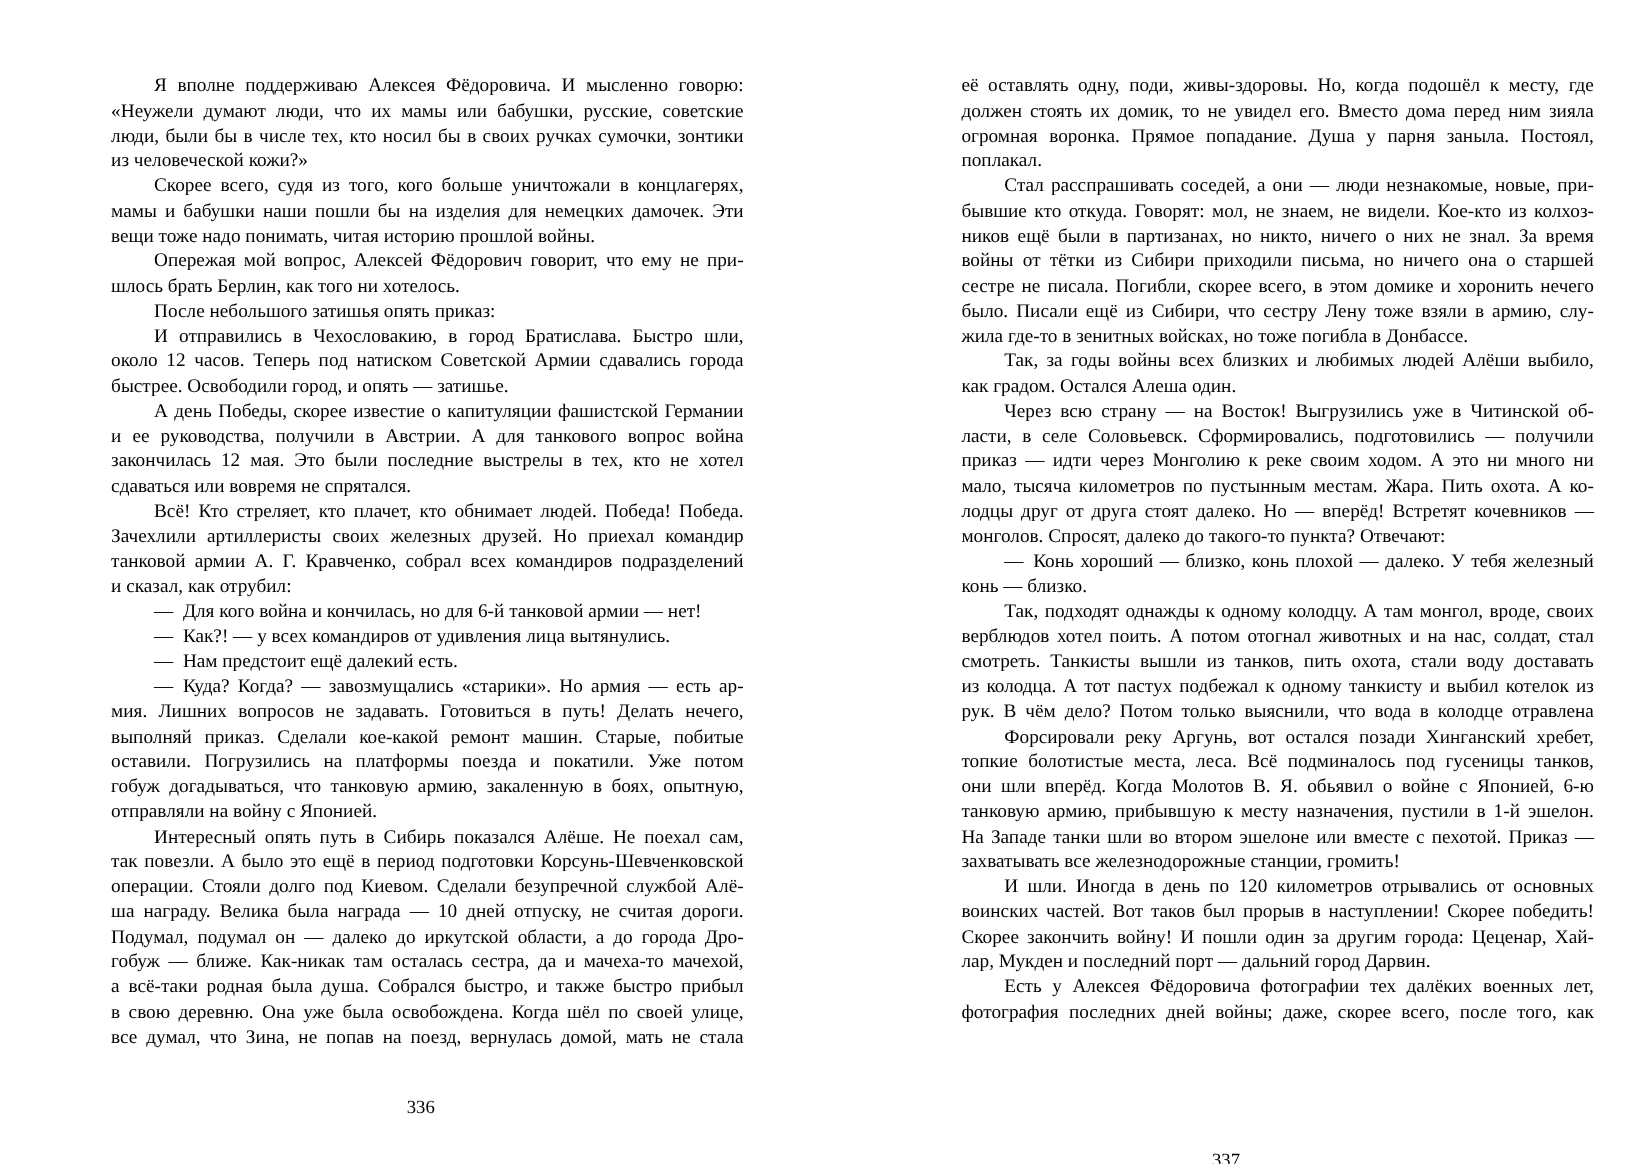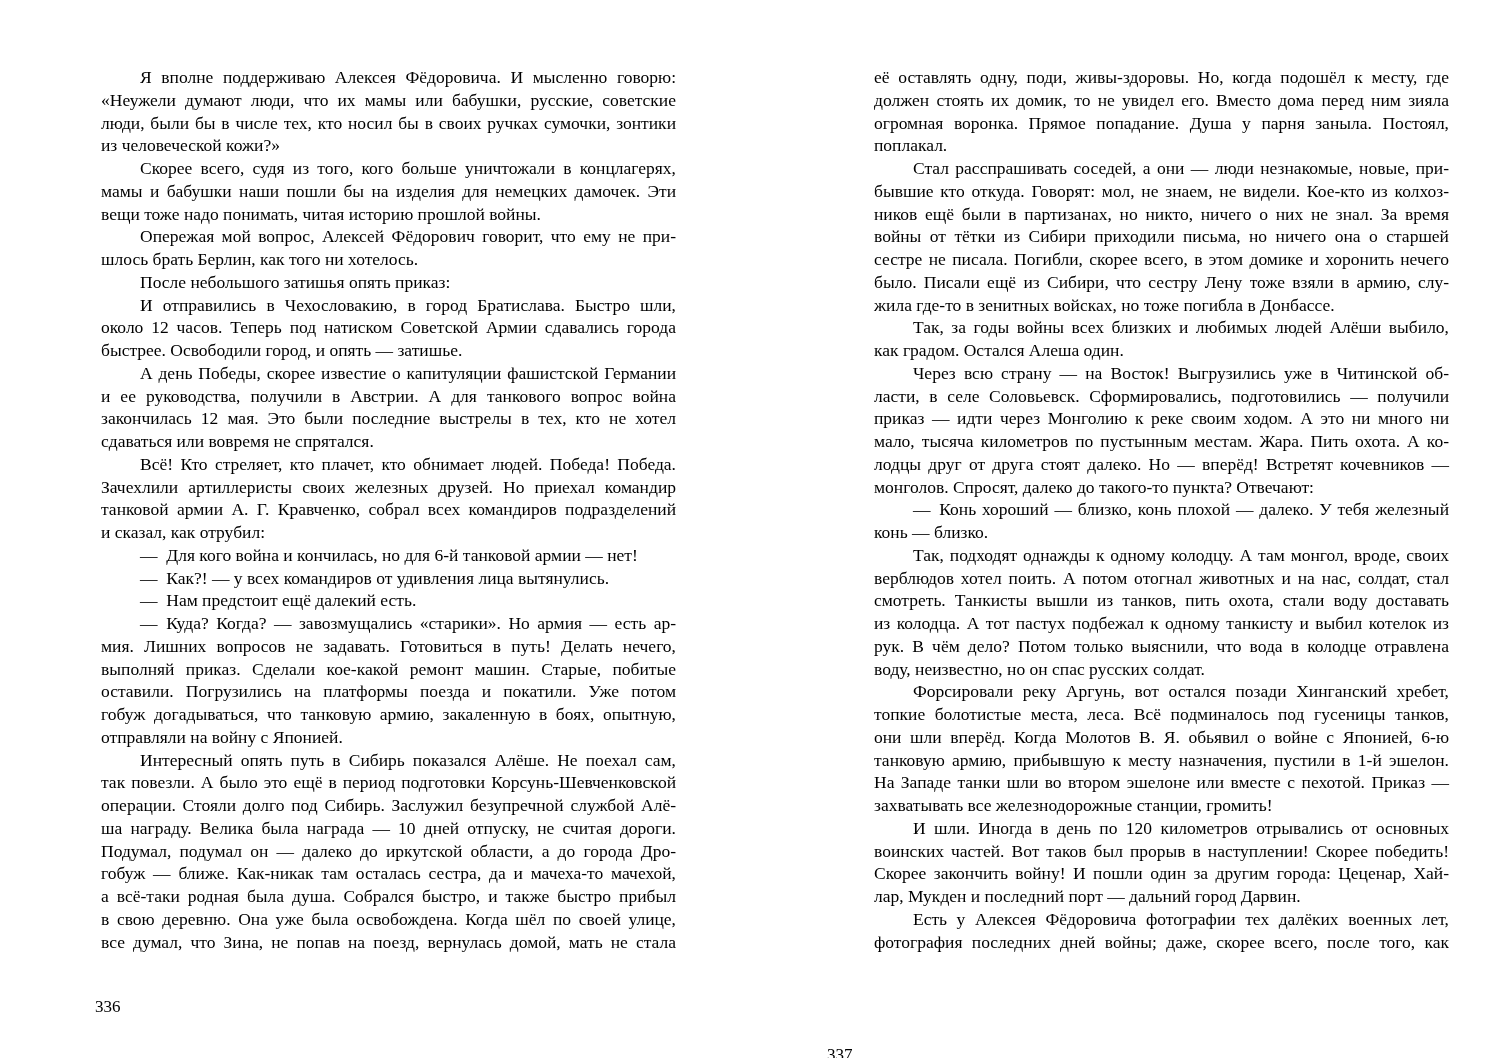--- a/index.html
+++ b/index.html
@@ -30,21 +30,21 @@
     text-align: justify;
     text-align-last: justify;
     text-justify: inter-word;
   }
   .line.para-end { text-align-last: left; }
   .line.indent   { text-indent: 39px; }
   .page-number {
     position: absolute;
     top: 996px;
     width: 575px;
-    text-align: left;
+    text-align: center;
     font-size: 17px;
     line-height: 22px;
   }
   .page-number.left-num  { left: 95px; }
   .page-number.right-num { left: 827px; margin-top: 48px; }
 </style>
 </head>
 <body>
 
 <div>
@@ -74,21 +74,21 @@
       <div class="line indent para-end">— Как?! — у всех командиров от удивления лица вытянулись.</div>
       <div class="line indent para-end">— Нам предстоит ещё далекий есть.</div>
       <div class="line indent">— Куда? Когда? — завозмущались «старики». Но армия — есть ар-</div>
       <div class="line">мия. Лишних вопросов не задавать. Готовиться в путь! Делать нечего,</div>
       <div class="line">выполняй приказ. Сделали кое-какой ремонт машин. Старые, побитые</div>
       <div class="line">оставили. Погрузились на платформы поезда и покатили. Уже потом</div>
       <div class="line">гобуж догадываться, что танковую армию, закаленную в боях, опытную,</div>
       <div class="line para-end">отправляли на войну с Японией.</div>
       <div class="line indent">Интересный опять путь в Сибирь показался Алёше. Не поехал сам,</div>
       <div class="line">так повезли. А было это ещё в период подготовки Корсунь-Шевченковской</div>
-      <div class="line">операции. Стояли долго под Сибирь. Заслужил безупречной службой Алё-</div>
+      <div class="line">операции. Стояли долго под Киевом. Сделали безупречной службой Алё-</div>
       <div class="line">ша награду. Велика была награда — 10 дней отпуску, не считая дороги.</div>
       <div class="line">Подумал, подумал он — далеко до иркутской области, а до города Дро-</div>
       <div class="line">гобуж — ближе. Как-никак там осталась сестра, да и мачеха-то мачехой,</div>
       <div class="line">а всё-таки родная была душа. Собрался быстро, и также быстро прибыл</div>
       <div class="line">в свою деревню. Она уже была освобождена. Когда шёл по своей улице,</div>
       <div class="line">все думал, что Зина, не попав на поезд, вернулась домой, мать не стала</div>
     </section>
 
   <section class="page-col right">
       <div class="line">её оставлять одну, поди, живы-здоровы. Но, когда подошёл к месту, где</div>
@@ -110,21 +110,20 @@
       <div class="line">мало, тысяча километров по пустынным местам. Жара. Пить охота. А ко-</div>
       <div class="line">лодцы друг от друга стоят далеко. Но — вперёд! Встретят кочевников —</div>
       <div class="line para-end">монголов. Спросят, далеко до такого-то пункта? Отвечают:</div>
       <div class="line indent">— Конь хороший — близко, конь плохой — далеко. У тебя железный</div>
       <div class="line para-end">конь — близко.</div>
       <div class="line indent">Так, подходят однажды к одному колодцу. А там монгол, вроде, своих</div>
       <div class="line">верблюдов хотел поить. А потом отогнал животных и на нас, солдат, стал</div>
       <div class="line">смотреть. Танкисты вышли из танков, пить охота, стали воду доставать</div>
       <div class="line">из колодца. А тот пастух подбежал к одному танкисту и выбил котелок из</div>
       <div class="line">рук. В чём дело? Потом только выяснили, что вода в колодце отравлена</div>
-      <div class="line para-end">воду, неизвестно, но он спас русских солдат.</div>
       <div class="line indent">Форсировали реку Аргунь, вот остался позади Хинганский хребет,</div>
       <div class="line">топкие болотистые места, леса. Всё подминалось под гусеницы танков,</div>
       <div class="line">они шли вперёд. Когда Молотов В. Я. обьявил о войне с Японией, 6-ю</div>
       <div class="line">танковую армию, прибывшую к месту назначения, пустили в 1-й эшелон.</div>
       <div class="line">На Западе танки шли во втором эшелоне или вместе с пехотой. Приказ —</div>
       <div class="line para-end">захватывать все железнодорожные станции, громить!</div>
       <div class="line indent">И шли. Иногда в день по 120 километров отрывались от основных</div>
       <div class="line">воинских частей. Вот таков был прорыв в наступлении! Скорее победить!</div>
       <div class="line">Скорее закончить войну! И пошли один за другим города: Цеценар, Хай-</div>
       <div class="line para-end">лар, Мукден и последний порт — дальний город Дарвин.</div>

